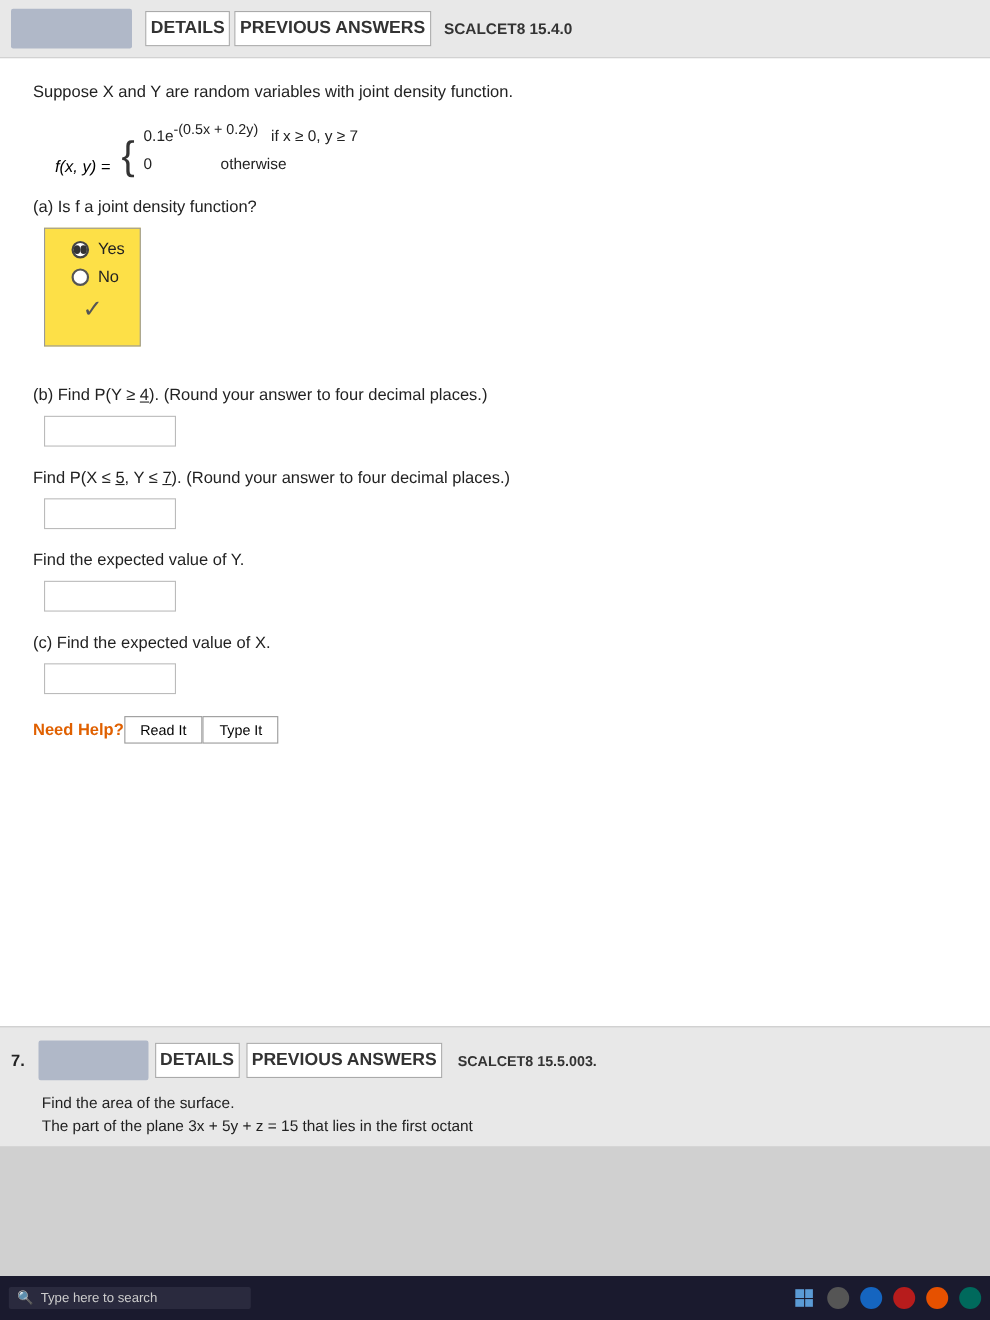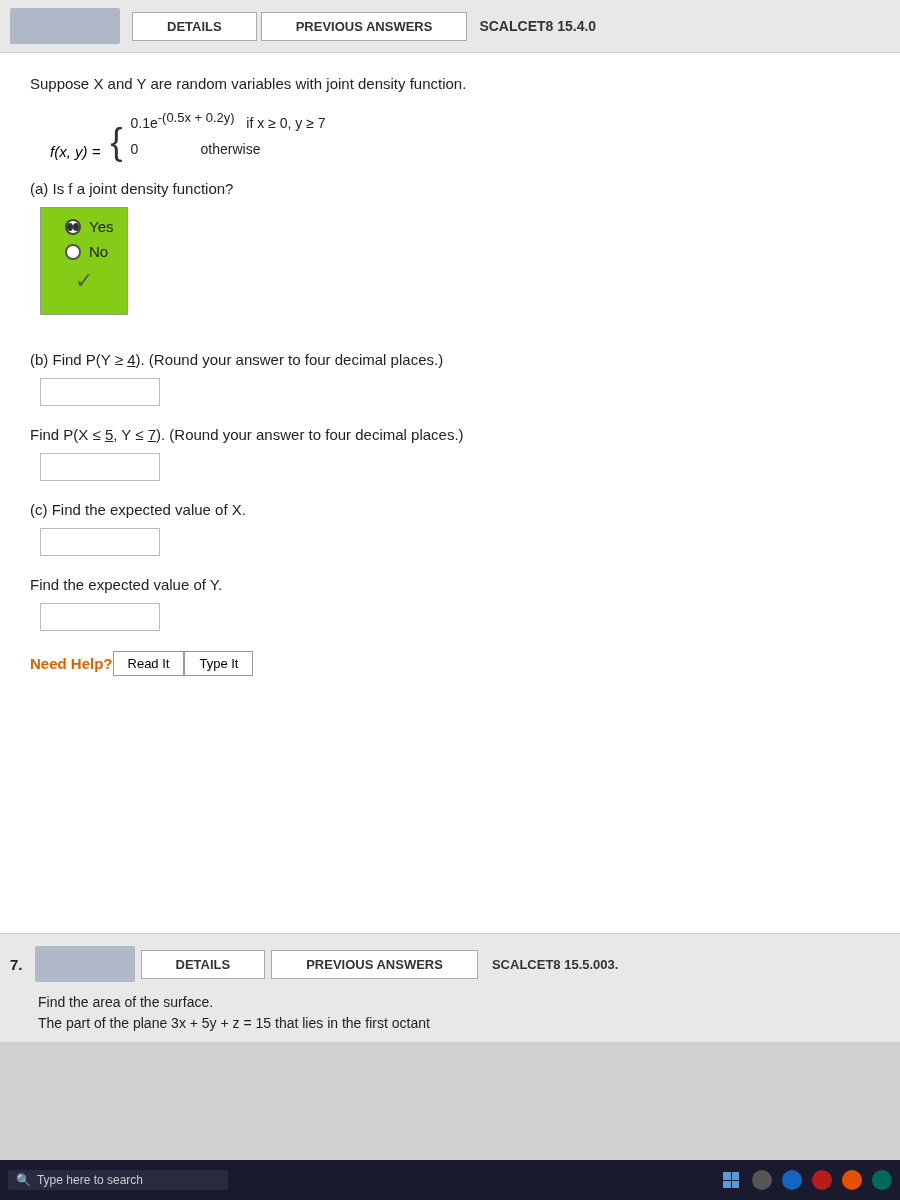--- a/index.html
+++ b/index.html
@@ -25,22 +25,22 @@
       width: 110px;
       height: 36px;
       background: #b0b8c8;
       border-radius: 2px;
       margin-right: 8px;
     }
 
     .tab-button {
       background: white;
       border: 1px solid #aaa;
-      padding: 6px 34px;
-      font-size: 13px;
+      padding: 6px 4px;
+      font-size: 16px;
       font-weight: bold;
       cursor: pointer;
       color: #333;
     }
 
     .scalcet-label {
       font-size: 14px;
       font-weight: bold;
       color: #333;
       margin-left: 8px;
@@ -160,21 +160,21 @@
       margin-bottom: 14px;
     }
 
     .checkmark {
       color: #555;
       font-size: 22px;
     }
 
     .yes-no-box {
       border: 1px solid #999;
-      background: #84cc16;
+      background: #fde047;
       padding: 10px 14px 6px 14px;
       display: inline-block;
       margin-bottom: 16px;
       margin-left: 10px;
     }
 
     .need-help-section {
       display: flex;
       align-items: center;
       gap: 0;
@@ -396,26 +396,26 @@
   </div>
 
   <div class="answer-section">
     <p class="section-question">
       Find P(X ≤ <u>5</u>, Y ≤ <u>7</u>). (Round your answer to four decimal places.)
     </p>
     <div class="answer-box"></div>
   </div>
 
   <div class="answer-section">
+    <p class="section-question">Find the expected value of Y.</p>
+    <div class="answer-box"></div>
+  </div>
+
+  <div class="answer-section">
     <p class="section-question">(c) Find the expected value of X.</p>
-    <div class="answer-box"></div>
-  </div>
-
-  <div class="answer-section">
-    <p class="section-question">Find the expected value of Y.</p>
     <div class="answer-box"></div>
   </div>
 
   <div class="need-help-section">
     <span class="need-help-label">Need Help?</span>
     <button class="help-button">Read It</button>
     <button class="help-button">Type It</button>
   </div>
 
 </div>

